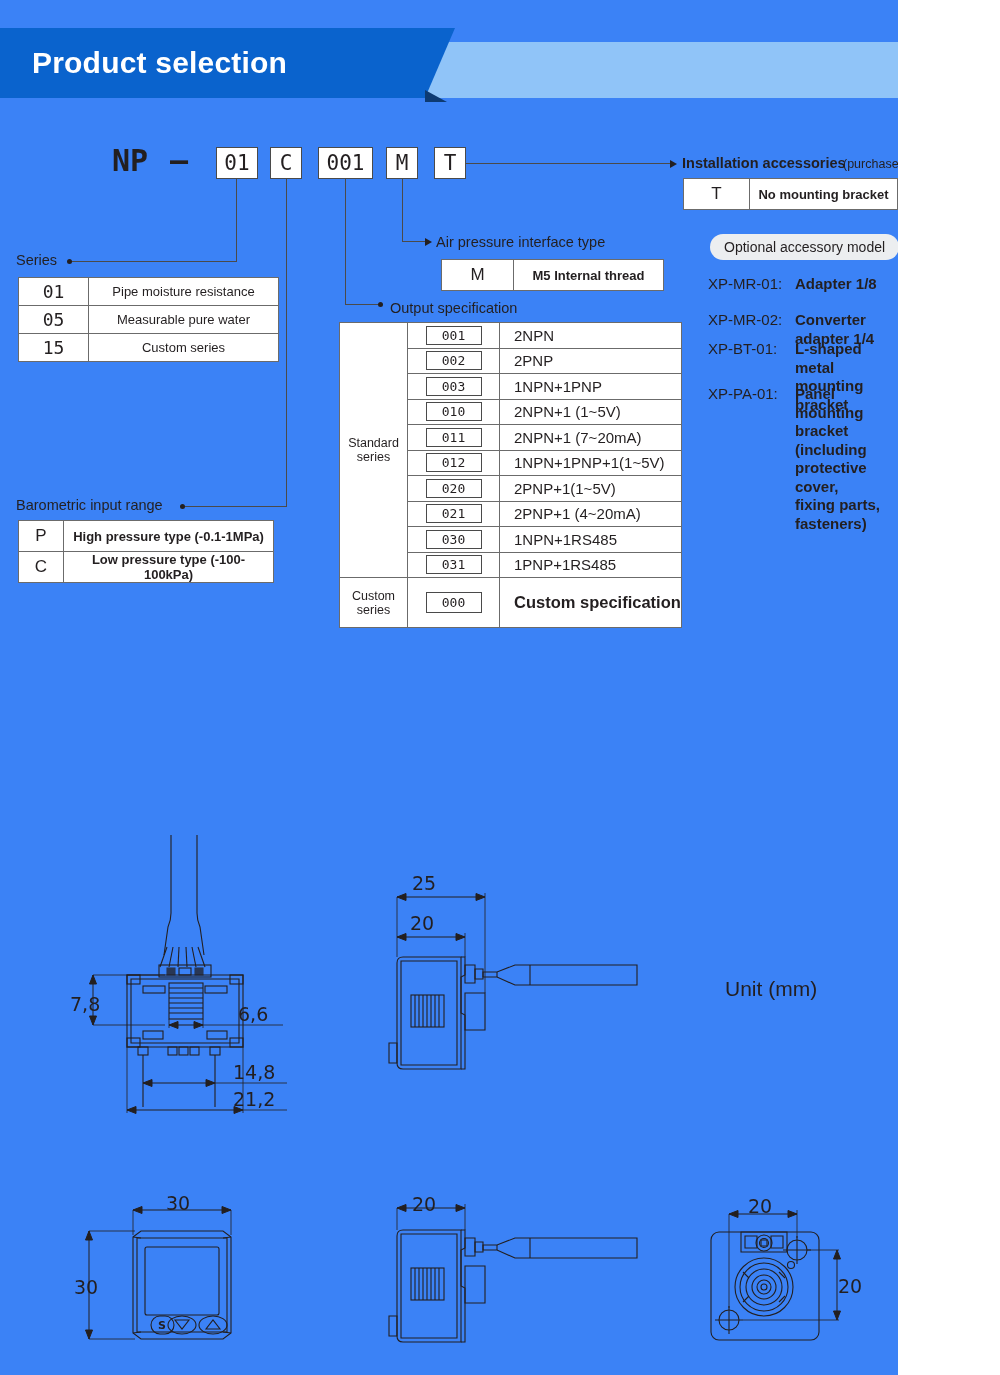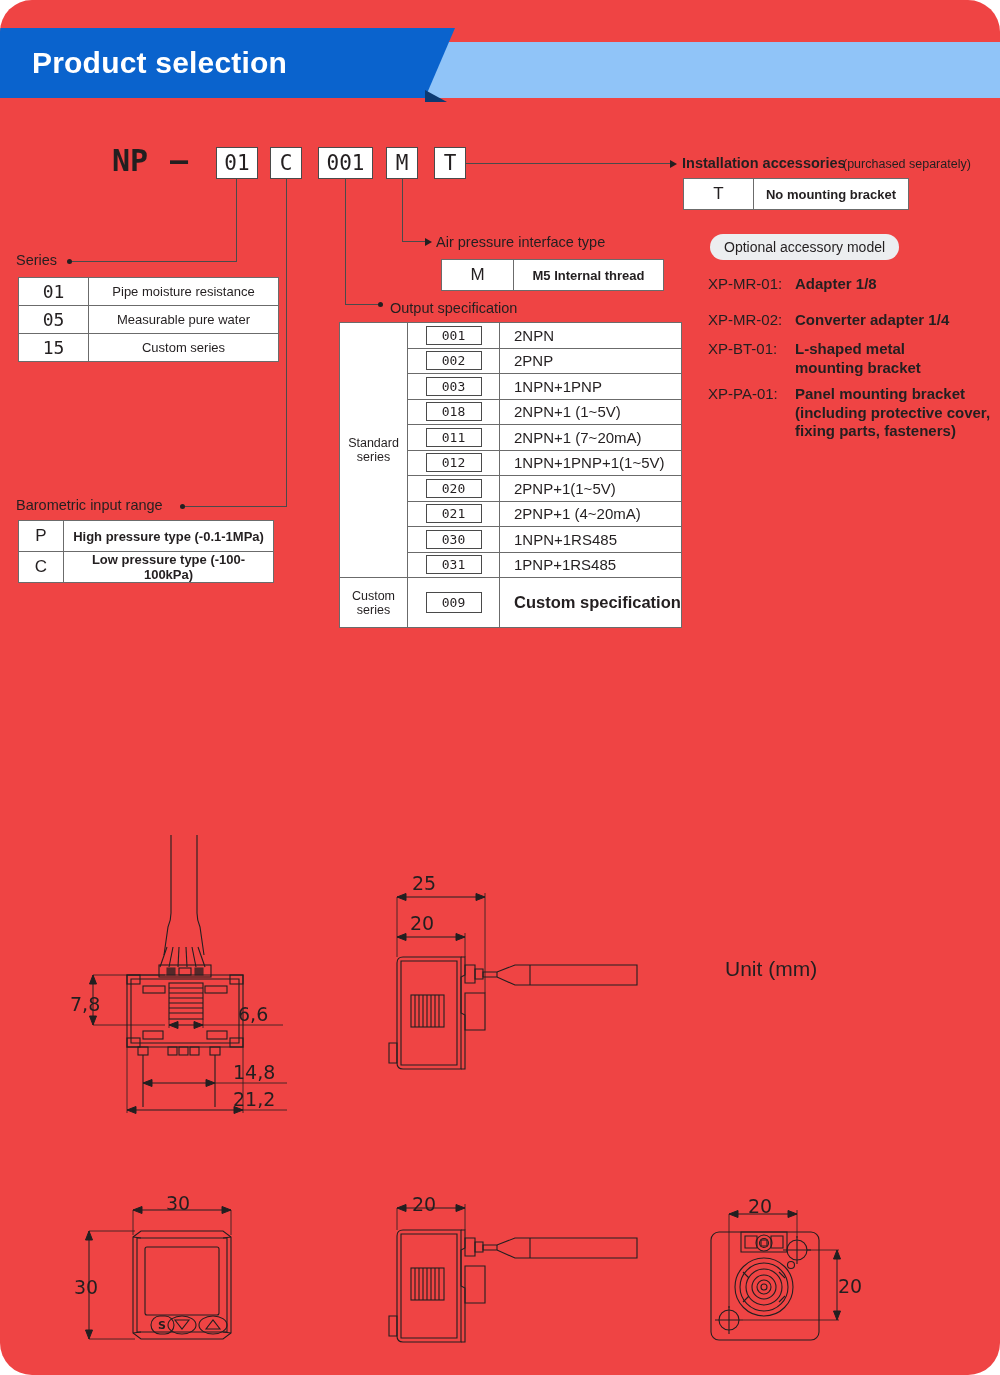--- a/index.html
+++ b/index.html
@@ -3,25 +3,24 @@
 <meta charset="utf-8">
 <style>
   * { box-sizing: border-box; }
   html, body {
     margin: 0; padding: 0;
     background: #ffffff;
     font-family: "Liberation Sans", sans-serif;
   }
   #page {
     position: relative;
-    width: 1000px;
+    width: 898px;
     height: 1375px;
     overflow: hidden;
-    background: #ef4444;
-    border-radius: 32px;
+    background: #3b82f6;
   }
 
   
   .banner {
     position: absolute;
     left: 0;
     width: 1000px;
     height: 70px;
   }
   .banner .light {
@@ -207,20 +206,21 @@
     font-family: "DejaVu Sans", sans-serif;
     font-size: 19px;
     color: #231f20;
     white-space: nowrap;
   }
   .unit-lbl {
     position: absolute;
     font-size: 21px;
     color: #231f20;
     white-space: nowrap;
+    margin-top: 20px;
   }
 </style>
 </head>
 <body>
 
 <div id="page">
 
   <div class="banner" style="top:28px;">
     <div class="light"></div>
     <div class="dark"></div>
@@ -322,21 +322,21 @@
     </tr>
     <tr>
       <td class="codecell"><span class="cbox">002</span></td>
       <td class="desc">2PNP</td>
     </tr>
     <tr>
       <td class="codecell"><span class="cbox">003</span></td>
       <td class="desc">1NPN+1PNP</td>
     </tr>
     <tr>
-      <td class="codecell"><span class="cbox">018</span></td>
+      <td class="codecell"><span class="cbox">010</span></td>
       <td class="desc">2NPN+1 (1~5V)</td>
     </tr>
     <tr>
       <td class="codecell"><span class="cbox">011</span></td>
       <td class="desc">2NPN+1 (7~20mA)</td>
     </tr>
     <tr>
       <td class="codecell"><span class="cbox">012</span></td>
       <td class="desc">1NPN+1PNP+1(1~5V)</td>
     </tr>
@@ -354,21 +354,21 @@
     </tr>
     <tr>
       <td class="codecell"><span class="cbox">031</span></td>
       <td class="desc">1PNP+1RS485</td>
     </tr>
     <tr>
       <td class="grp" style="height:50px;">
         <div>Custom</div>
         <div>series</div>
       </td>
-      <td class="codecell big"><span class="cbox">009</span></td>
+      <td class="codecell big"><span class="cbox">000</span></td>
       <td class="desc big">Custom specification</td>
     </tr>
   </tbody>
     </table>
 
   <div class="pill" style="left:710px; top:234px;">Optional accessory model</div>
 
   <div class="acc-code" style="left:708px; top:275px;">XP-MR-01:</div>
   <div class="acc-desc" style="left:795px; top:275px;">Adapter 1/8</div>
 

